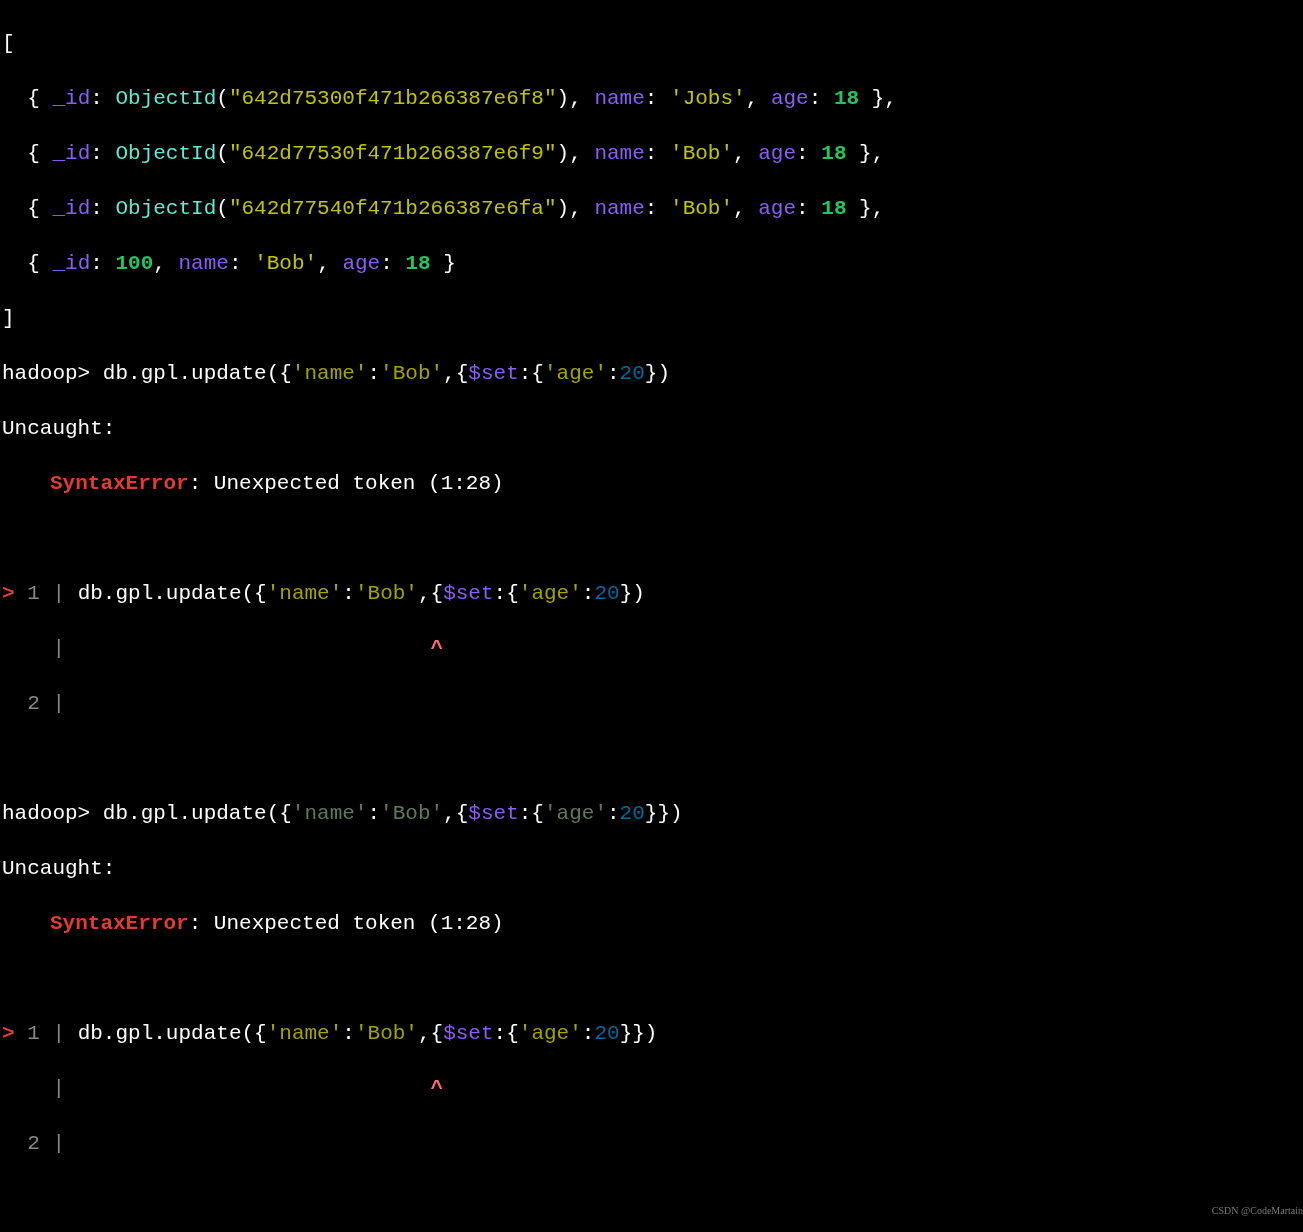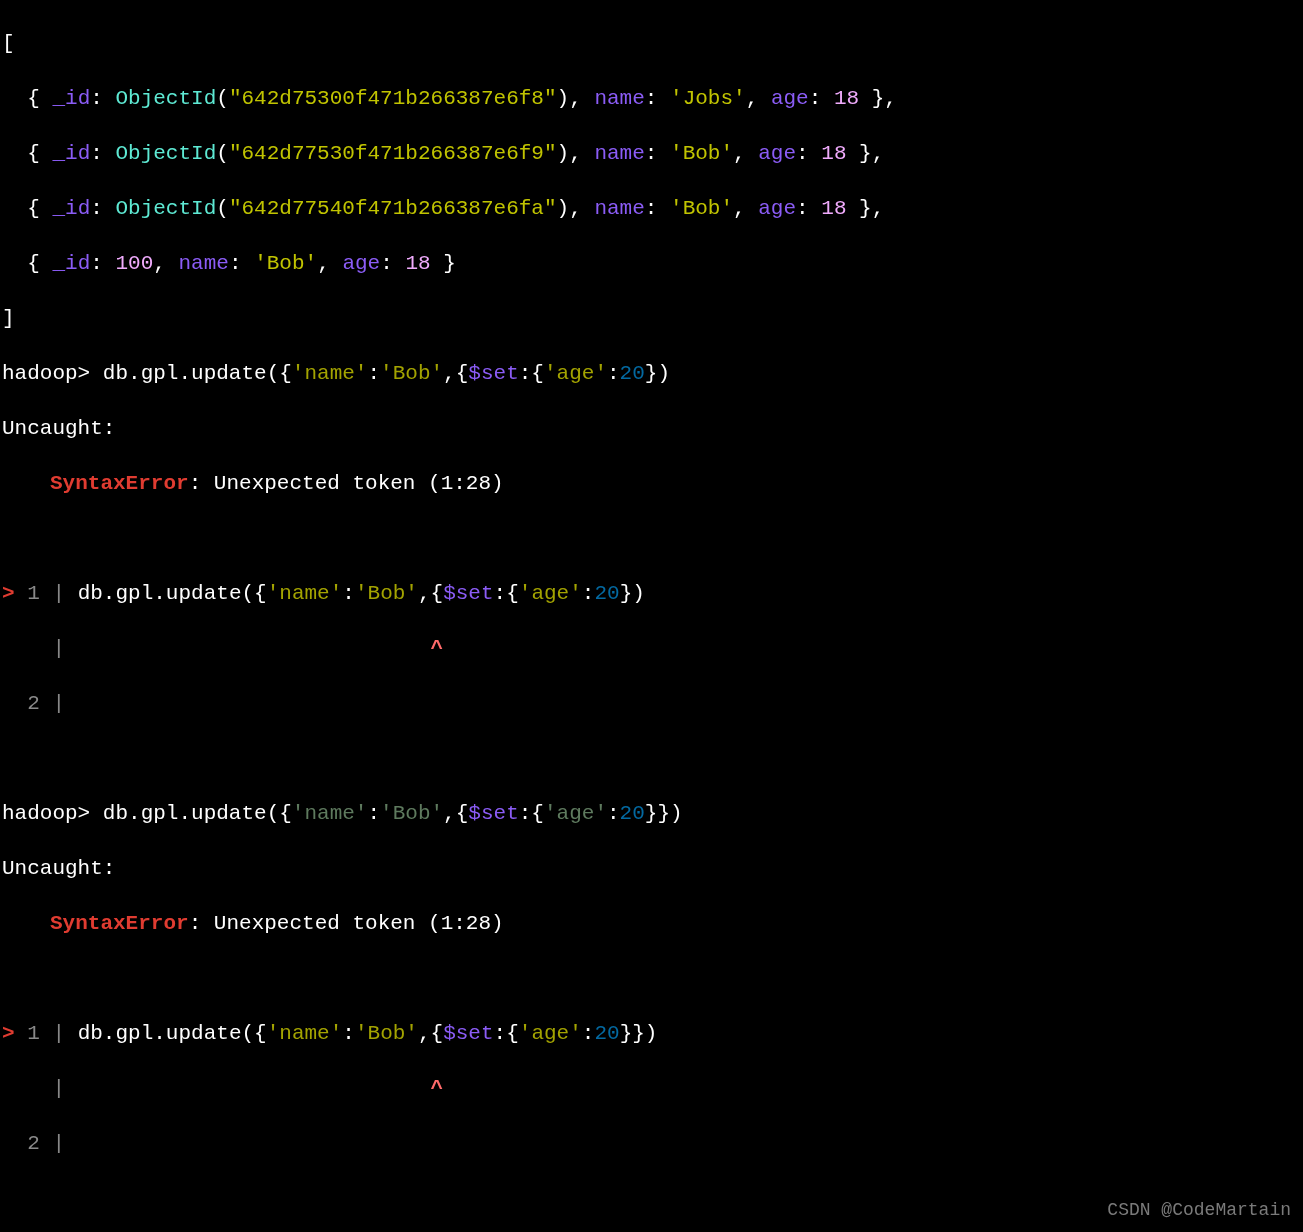--- a/index.html
+++ b/index.html
@@ -1,29 +1,29 @@
 <!DOCTYPE html>
 <html><head>
 <meta charset="utf-8">
 <style>
   html,body{margin:0;padding:0;background:#000;color:#fff;font-family:"Courier New",Consolas,monospace;font-size:21px;line-height:27.5px;}
   .terminal{padding:2px 0 0 2px;white-space:pre;}
   .line{display:block;}
   .key{color:#8b5cf6;}
   .str{color:#c1c400;}
   .str2{color:#a3a300;}
-  .num{color:#f0abfc;}
+  .num{color:#22c55e;font-weight:bold;}
   .num2{color:#0369a1;}
   .fn{color:#5eead4;}
   .err{color:#e03c31;font-weight:bold;margin-left:48px;}
   .gt{color:#e03c31;font-weight:bold;}
   .dim{color:#888;}
   .dim2{color:#5e7a5e;}
   .caret{color:#ff6b6b;font-weight:bold;}
-  .watermark{position:fixed;right:12px;bottom:8px;color:#7a7a7a;font-size:18px;font-family:Liberation Mono, monospace;}
+  .watermark{position:fixed;right:0;bottom:8px;color:#7a7a7a;font-size:10px;font-family:Liberation Serif, serif;}
 </style>
 </head>
 <body>
 
 <div class="terminal">
 <span class="line">[</span>
 <span class="line">  { <span class="key">_id</span>: <span class="fn">ObjectId</span>(<span class="str">"<span>642d75300f471b266387e6f8</span>"</span>), <span class="key">name</span>: <span class="str">'<span>Jobs</span>'</span>, <span class="key">age</span>: <span class="num">18</span> },</span>
 <span class="line">  { <span class="key">_id</span>: <span class="fn">ObjectId</span>(<span class="str">"<span>642d77530f471b266387e6f9</span>"</span>), <span class="key">name</span>: <span class="str">'<span>Bob</span>'</span>, <span class="key">age</span>: <span class="num">18</span> },</span>
 <span class="line">  { <span class="key">_id</span>: <span class="fn">ObjectId</span>(<span class="str">"<span>642d77540f471b266387e6fa</span>"</span>), <span class="key">name</span>: <span class="str">'<span>Bob</span>'</span>, <span class="key">age</span>: <span class="num">18</span> },</span>
 <span class="line">  { <span class="key">_id</span>: <span class="num">100</span>, <span class="key">name</span>: <span class="str">'<span>Bob</span>'</span>, <span class="key">age</span>: <span class="num">18</span> }</span>

